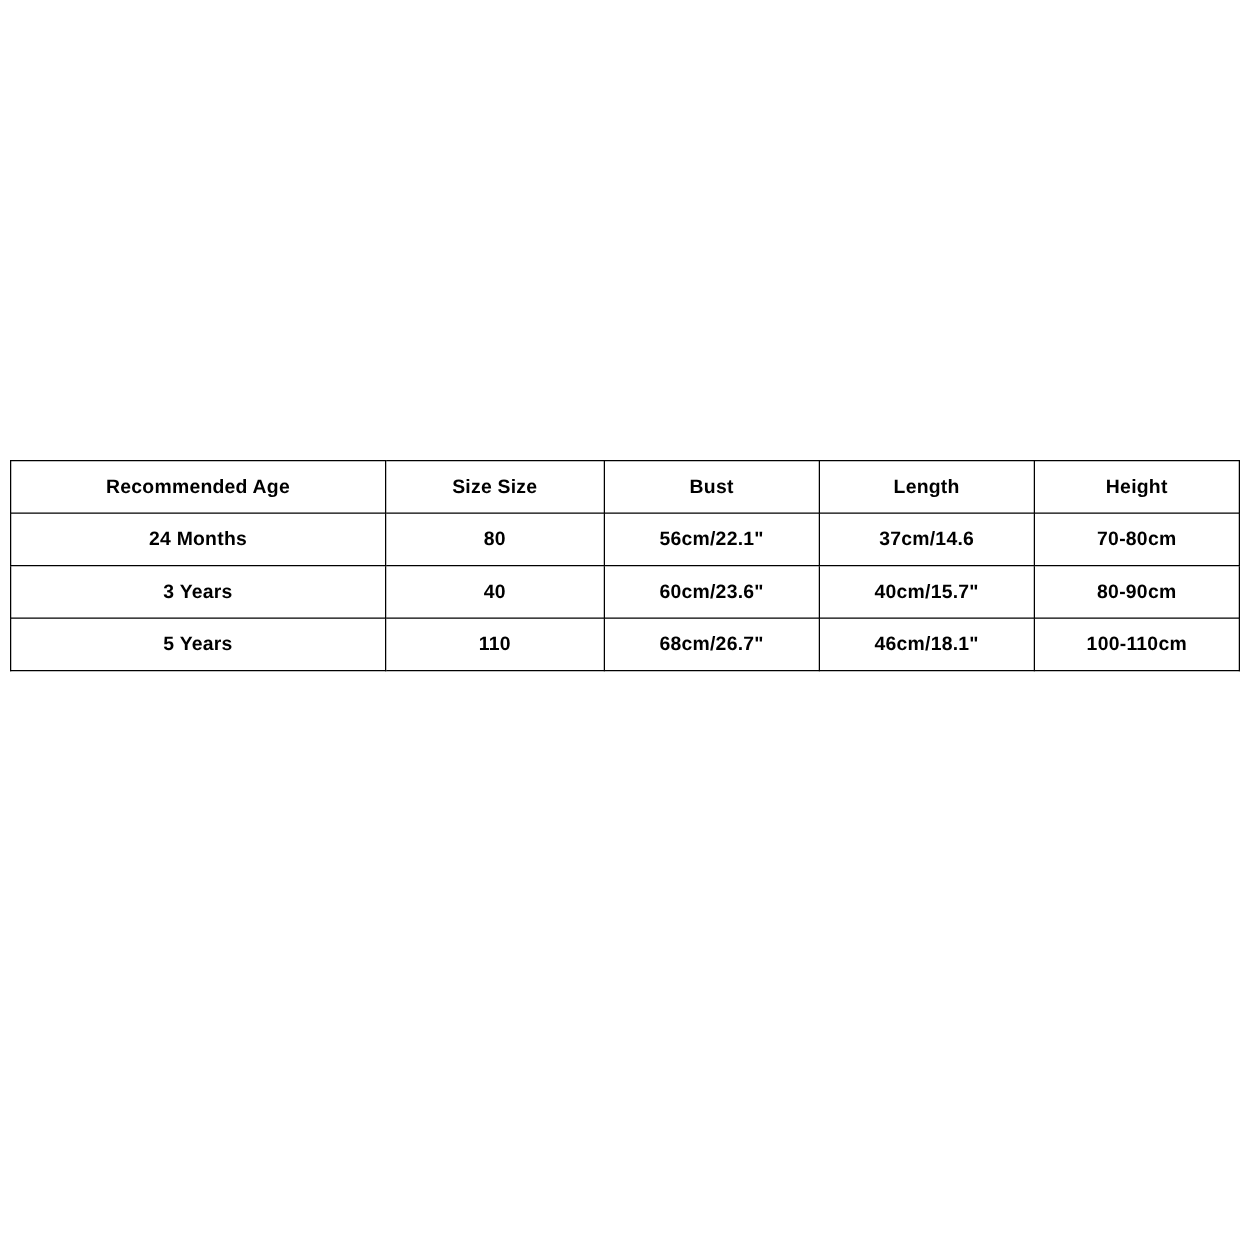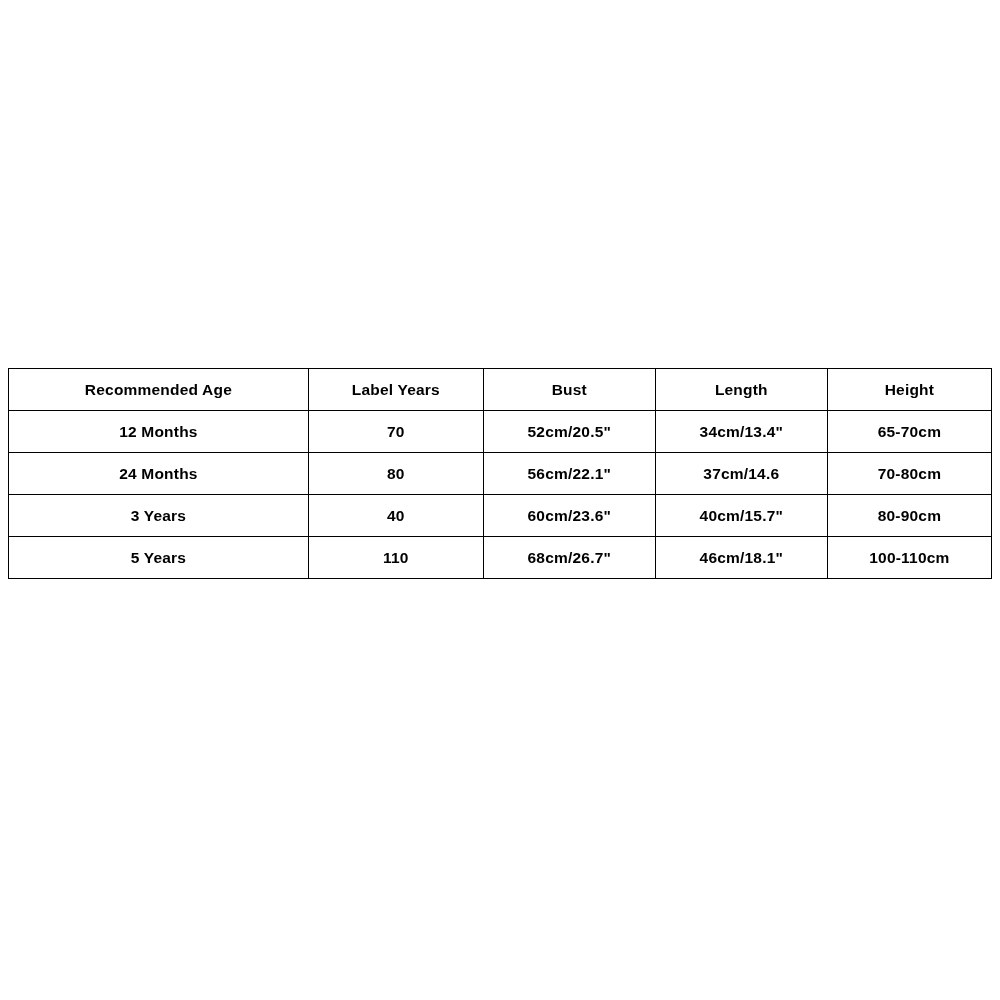--- a/index.html
+++ b/index.html
@@ -52,34 +52,27 @@
     <colgroup>
       <col class="c0">
         <col class="c1">
         <col class="c2">
         <col class="c3">
         <col class="c4">
     </colgroup>
     <thead>
       <tr>
         <th>Recommended Age</th>
-        <th>Label Years</th>
+        <th>Size Size</th>
         <th>Bust</th>
         <th>Length</th>
         <th>Height</th>
       </tr>
     </thead>
     <tbody>
-      <tr>
-        <td>12 Months</td>
-        <td>70</td>
-        <td>52cm/20.5"</td>
-        <td>34cm/13.4"</td>
-        <td>65-70cm</td>
-      </tr>
       <tr>
         <td>24 Months</td>
         <td>80</td>
         <td>56cm/22.1"</td>
         <td>37cm/14.6</td>
         <td>70-80cm</td>
       </tr>
       <tr>
         <td>3 Years</td>
         <td>40</td>

